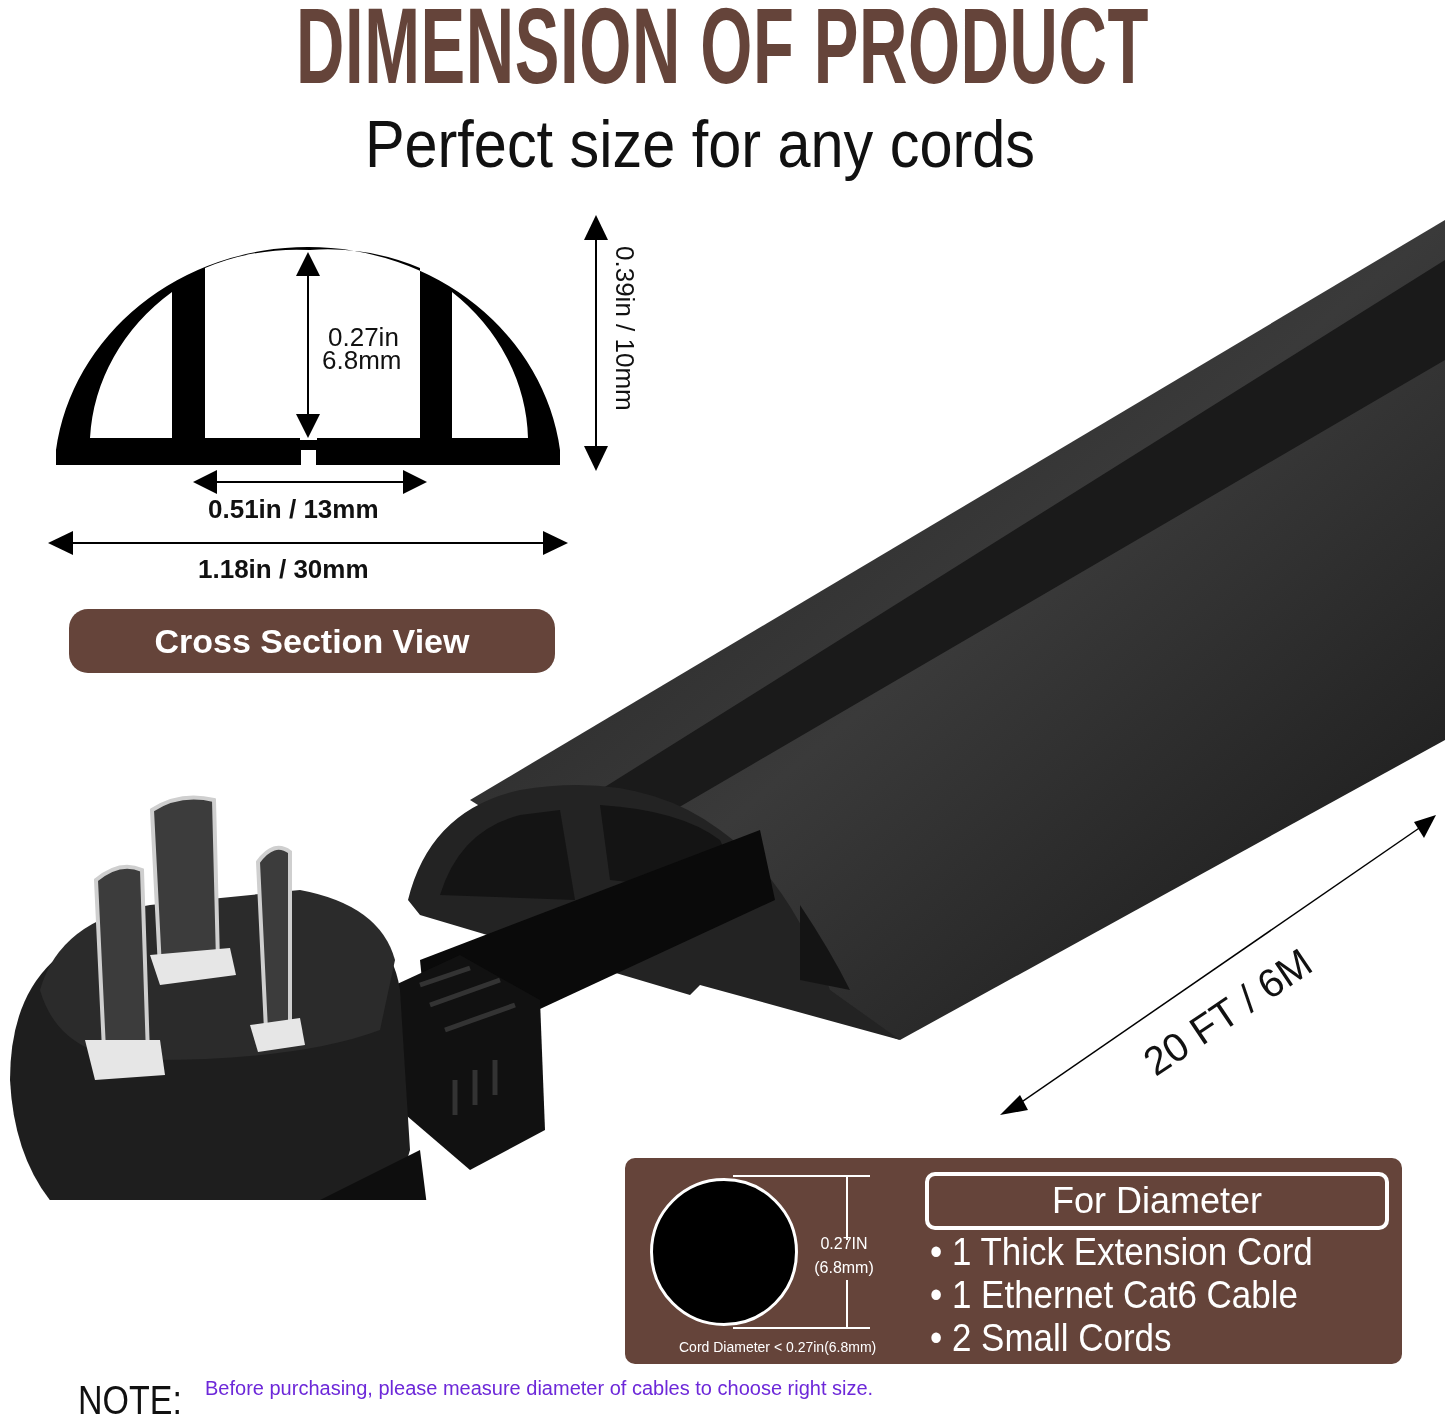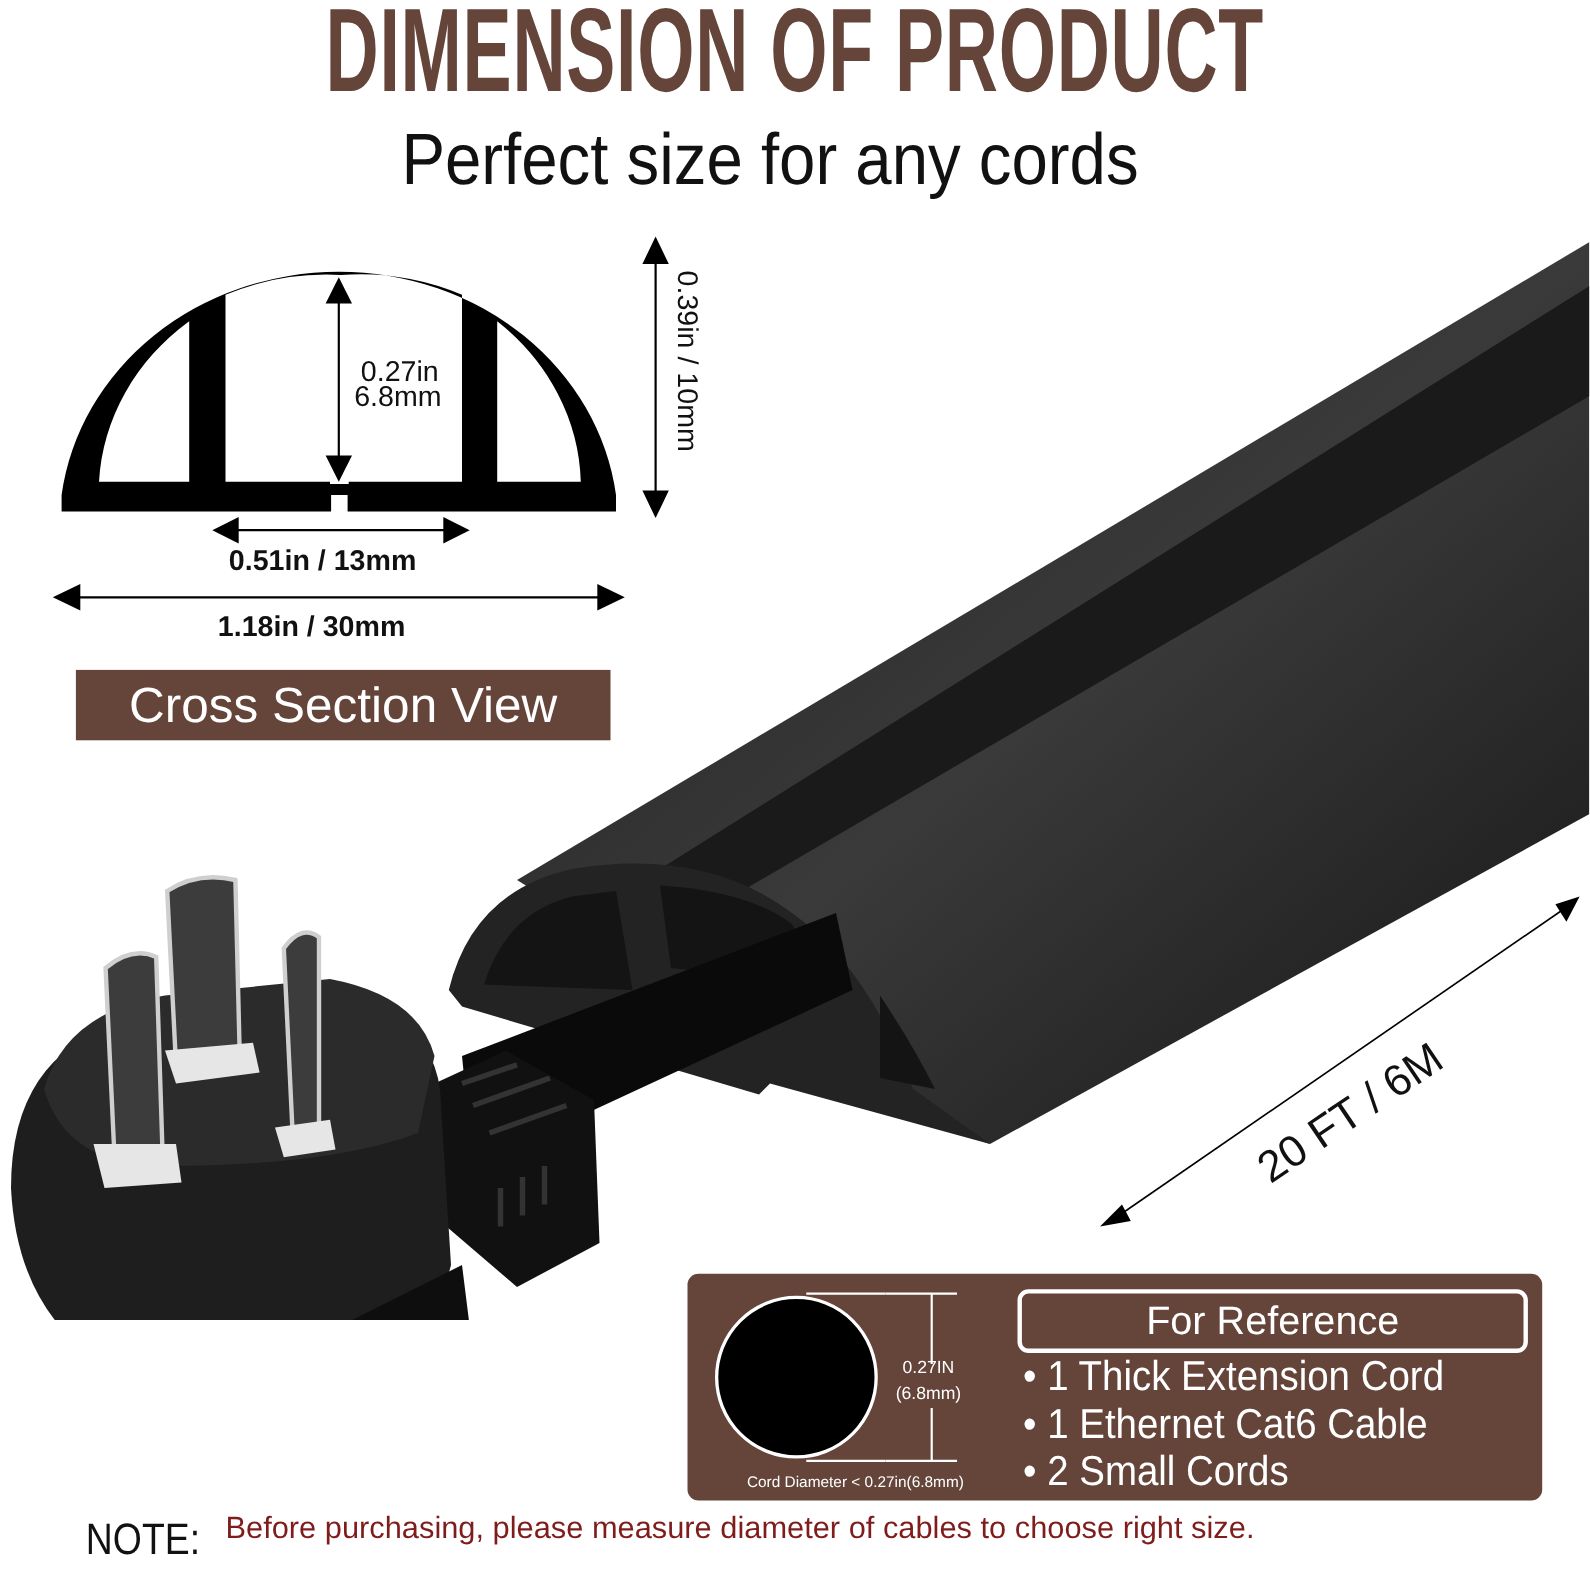--- a/index.html
+++ b/index.html
@@ -1,28 +1,28 @@
 <!DOCTYPE html>
 <html><head>
 <meta charset="utf-8">
 <style>
   html,body{margin:0;padding:0;background:#ffffff;}
   body{width:1445px;height:1428px;position:relative;overflow:hidden;font-family:"Liberation Sans",sans-serif;}
   .abs{position:absolute;}
   .title{left:0;top:-4px;width:1445px;text-align:center;font-family:"Liberation Sans",sans-serif;font-weight:bold;font-size:108px;line-height:100px;color:#65443a;transform:scaleX(0.62);transform-origin:center top;letter-spacing:1px;}
   .subtitle{left:0;top:108px;width:1400px;text-align:center;font-size:66px;line-height:72px;color:#111;transform:scaleX(0.9);transform-origin:center top;}
   .dim-label{color:#111;font-size:26px;line-height:30px;}
-  .pill{left:69px;top:609px;width:486px;height:64px;background:#65443a;border-radius:0;color:#fff;font-weight:normal;font-size:45px;line-height:64px;text-align:center;}
+  .pill{left:69px;top:609px;width:486px;height:64px;background:#65443a;border-radius:19px;color:#fff;font-weight:bold;font-size:34px;line-height:64px;text-align:center;}
   .ref-box{left:625px;top:1158px;width:777px;height:206px;background:#65443a;border-radius:10px;}
   .ref-title{left:925px;top:1172px;width:456px;height:50px;border:4px solid #fff;border-radius:10px;color:#fff;font-size:36px;line-height:50px;text-align:center;}
   .ref-item{color:#fff;font-size:38px;line-height:40px;white-space:nowrap;transform:scaleX(0.92);transform-origin:left top;}
   .cord-circle{left:650px;top:1178px;width:142px;height:142px;border-radius:50%;background:#000;border:3px solid #fff;}
   .cord-dim{color:#fff;font-size:16px;line-height:18px;text-align:center;}
   .note{left:78px;top:1378px;font-size:40px;line-height:44px;color:#111;transform:scaleX(0.85);transform-origin:left top;}
-  .note-lines{left:205px;top:1378px;font-size:28px;line-height:21px;color:#7f1d1d;white-space:nowrap;}
+  .note-lines{left:205px;top:1378px;font-size:20px;line-height:21px;color:#6d28d9;white-space:nowrap;}
   .len-label{color:#111;font-size:40px;line-height:44px;white-space:nowrap;}
 </style>
 </head>
 <body>
 
 <div class="abs title">DIMENSION OF PRODUCT</div>
 <div class="abs subtitle">Perfect size for any cords</div>
 
 <svg class="abs" style="left:0;top:200px;" width="660" height="400" viewBox="0 200 660 400">
   <defs>
@@ -123,21 +123,21 @@
   <line x1="113" y1="178" x2="185" y2="178" stroke="#fff" stroke-width="2"></line>
   <line x1="227" y1="26" x2="227" y2="90" stroke="#fff" stroke-width="2"></line>
   <line x1="227" y1="130" x2="227" y2="178" stroke="#fff" stroke-width="2"></line>
   <line x1="185" y1="26" x2="250" y2="26" stroke="#fff" stroke-width="2"></line>
   <line x1="185" y1="178" x2="250" y2="178" stroke="#fff" stroke-width="2"></line>
 </svg>
 <div class="abs cord-dim" style="left:804px;top:1235px;width:80px;">0.27IN</div>
 <div class="abs cord-dim" style="left:804px;top:1259px;width:80px;">(6.8mm)</div>
 <div class="abs cord-dim" style="left:655px;top:1338px;width:250px;font-size:14px;text-align:left;margin-left:24px;">Cord Diameter &lt; 0.27in(6.8mm)</div>
 
-<div class="abs ref-title">For Reference</div>
+<div class="abs ref-title">For Diameter</div>
 
 <div class="abs ref-item" style="left:930px;top:1232px;">
   <span>•</span>
   <span>1 Thick Extension Cord</span>
 </div>
 <div class="abs ref-item" style="left:930px;top:1275px;">
   <span>•</span>
   <span>1 Ethernet Cat6 Cable</span>
 </div>
 <div class="abs ref-item" style="left:930px;top:1318px;">

